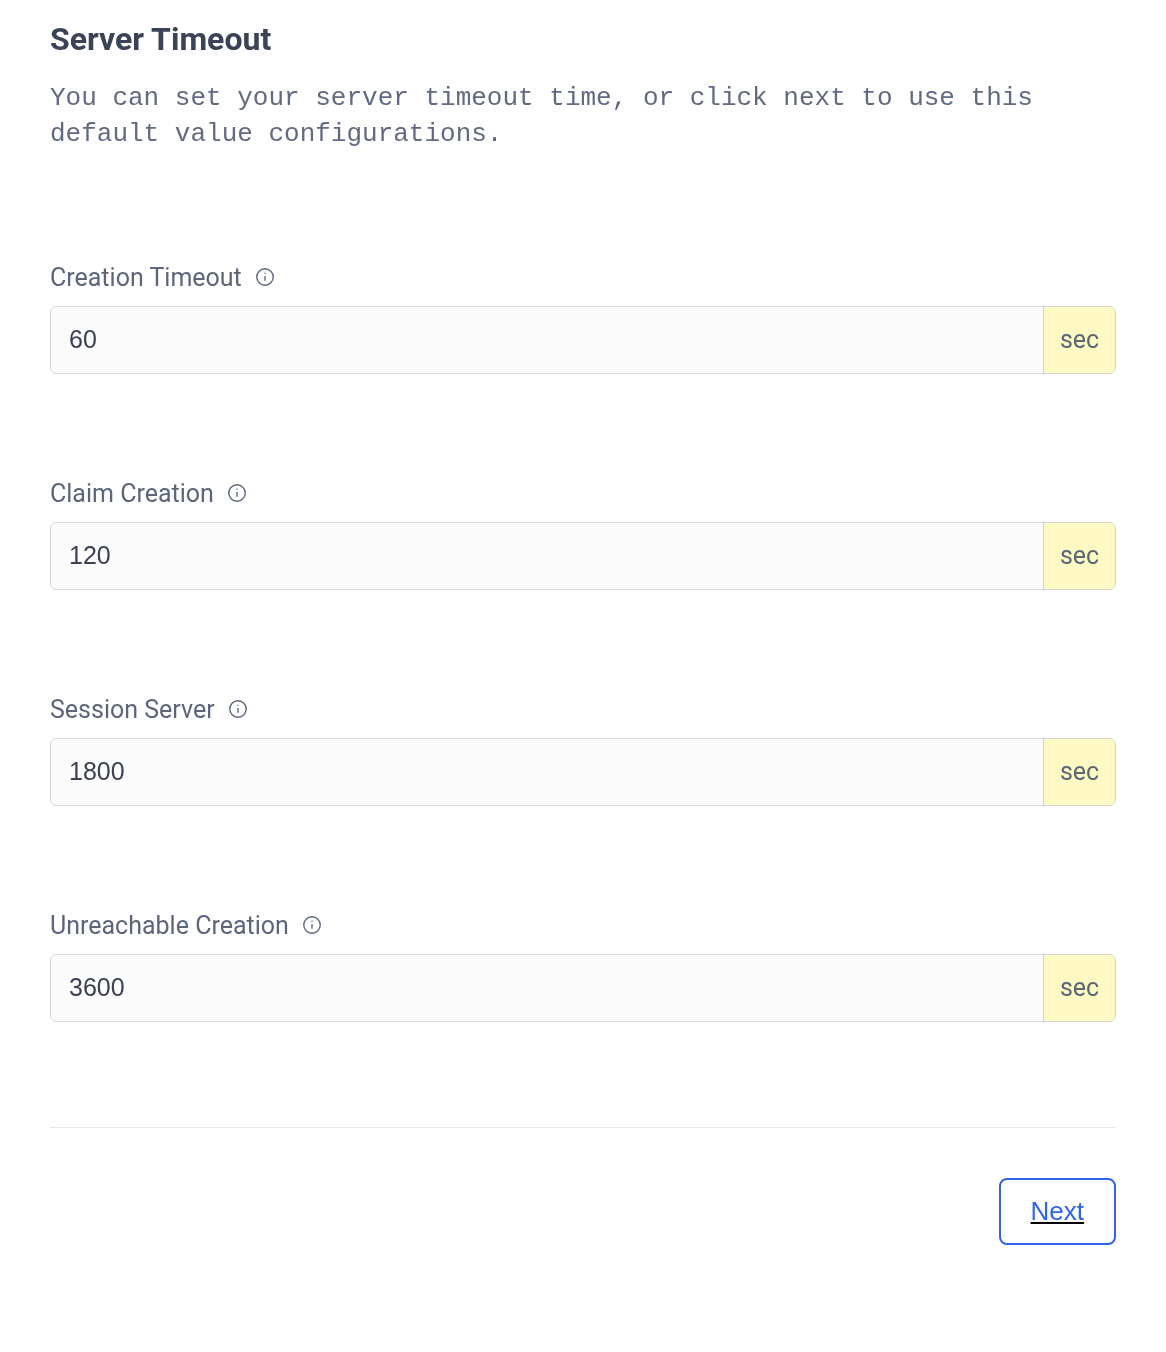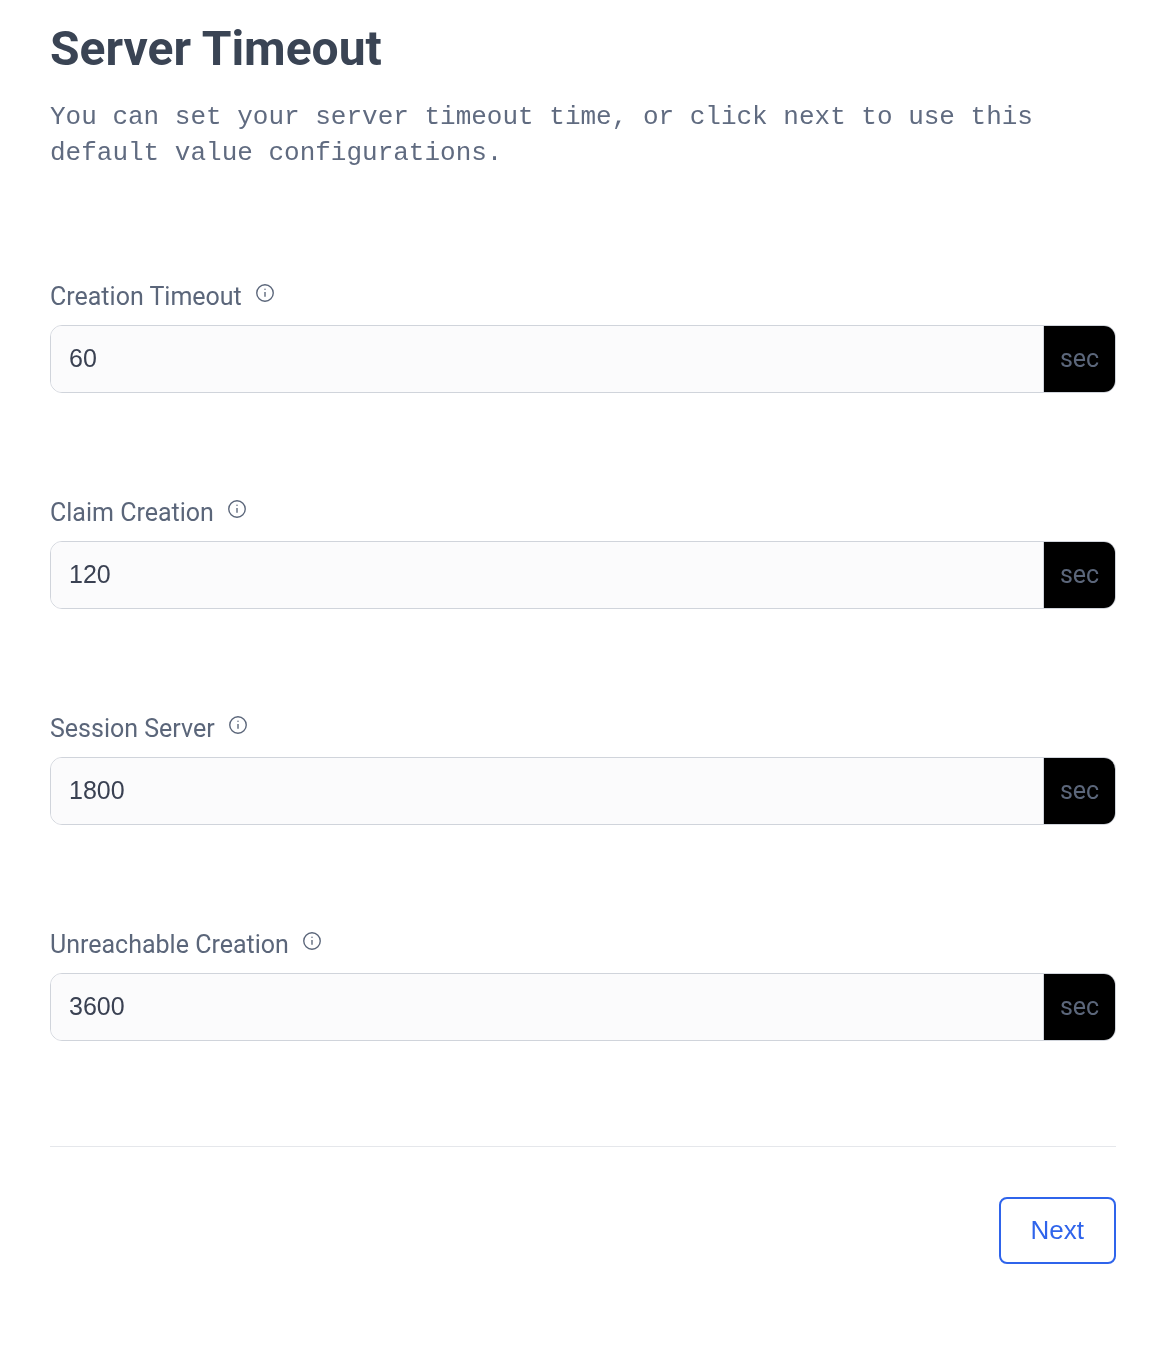--- a/index.html
+++ b/index.html
@@ -12,37 +12,38 @@
       background: #fff;
       width: 1166px;
       min-height: 1352px;
       padding: 0;
     }
     .container {
       padding: 20px 50px 50px 50px;
       width: 100%;
     }
     h1.page-title {
-      font-size: 48px;
+      font-size: 32px;
       font-weight: 700;
       color: #3a4454;
       margin-bottom: 22px;
     }
     p.page-desc {
       font-size: 26px;
       color: #606b80;
       line-height: 1.4;
       margin-bottom: 110px;
       font-family: Liberation Mono, monospace;
     }
     .field-block {
       margin-bottom: 105px;
     }
     .field-label-row {
       display: flex;
+      align-items: center;
       gap: 12px;
       margin-bottom: 14px;
     }
     .field-label {
       font-size: 25px;
       color: #5b667a;
       font-weight: 400;
     }
     .info-icon {
       display: inline-flex;
@@ -56,51 +57,52 @@
       width: 22px;
       height: 22px;
       stroke: #5b667a;
       fill: none;
     }
     .input-group {
       display: flex;
       width: 100%;
       height: 68px;
       border: 1px solid #d0d4db;
-      border-radius: 12px;
+      border-radius: 6px;
       overflow: hidden;
     }
     .input-field {
       flex: 1;
       border: none;
       background: #fbfbfc;
       font-size: 25px;
       color: #3a4152;
       padding: 0 18px;
       outline: none;
     }
     .input-suffix {
       display: flex;
       align-items: center;
       justify-content: center;
       width: 72px;
       border-left: 1px solid #d0d4db;
-      background: #000000;
+      background: #fef9c3;
       font-size: 25px;
       color: #5b667a;
     }
     hr.divider {
       border: none;
       border-top: 1px solid #e5e7eb;
       margin-top: 30px;
       margin-bottom: 50px;
     }
     .footer {
       display: flex;
       justify-content: flex-end;
+      text-decoration: underline;
     }
     .next-button {
       border: 2px solid #2f64eb;
       background: #fff;
       color: #2f64eb;
       font-size: 26px;
       font-weight: 500;
       padding: 16px 30px;
       border-radius: 8px;
       cursor: pointer;

